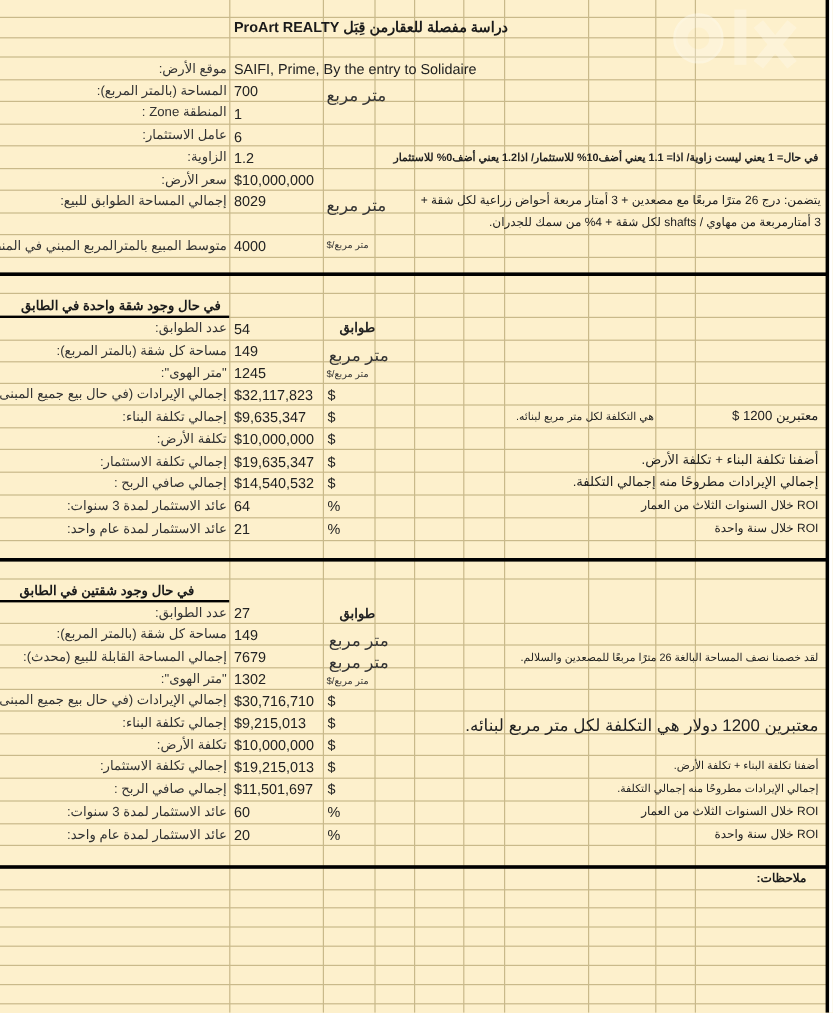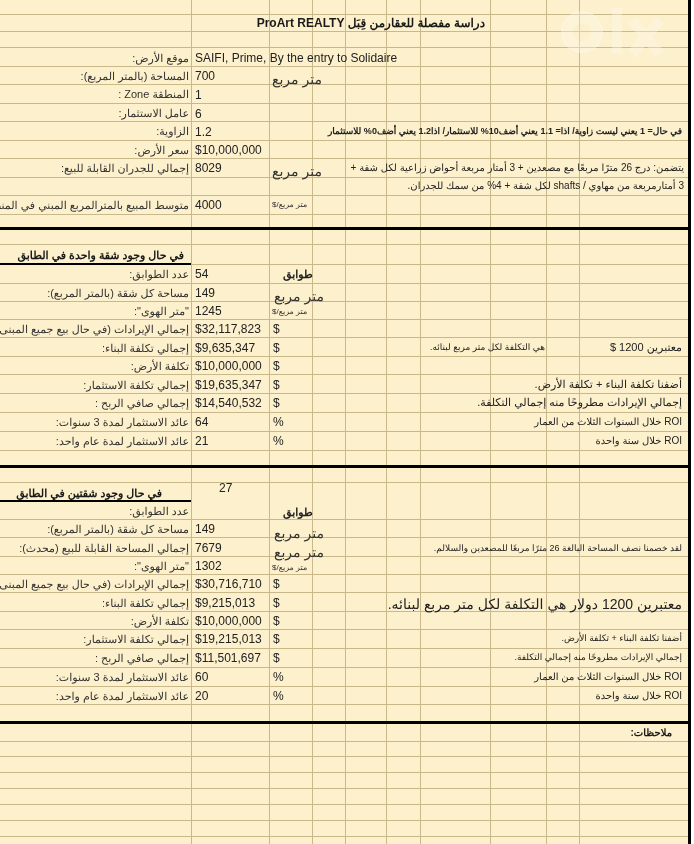--- a/index.html
+++ b/index.html
@@ -84,21 +84,21 @@
 <div class="rborder"></div>
 <div class="offsheet"></div>
 
 <svg class="watermark" viewBox="0 0 130 64">
   <circle cx="22" cy="28" r="20" fill="#fffaf0" stroke="#fff" stroke-width="2"></circle>
   <circle cx="22" cy="28" r="9" fill="#fdf0cc"></circle>
   <rect x="52" y="4" width="10" height="46" fill="#fffaf0"></rect>
   <path d="M72 16 L100 50 M100 16 L72 50" stroke="#fffaf0" stroke-width="10"></path>
 </svg>
 
-<div class="cell title" style="left:195px;width:290px;top:17px;text-align:right;">دراسة مفصلة للعقارمن قِبَل ProArt REALTY</div>
+<div class="cell title" style="left:195px;width:290px;top:17px;text-align:left;">دراسة مفصلة للعقارمن قِبَل ProArt REALTY</div>
 
 <div class="cell label" style="right:505px;top:53px;">موقع الأرض:</div>
 <div class="cell val" style="left:195px;top:52px;">SAIFI, Prime, By the entry to Solidaire</div>
 
 <div class="cell label" style="right:505px;top:71px;">المساحة (بالمتر المربع):</div>
 <div class="cell val" style="left:195px;top:70px;">700</div>
 <div class="cell unit" style="left:272px;top:72px;">متر مربع</div>
 
 <div class="cell label" style="right:505px;top:89px;">المنطقة Zone :</div>
 <div class="cell val" style="left:195px;top:89px;">1</div>
@@ -106,21 +106,21 @@
 <div class="cell label" style="right:505px;top:108px;">عامل الاستثمار:</div>
 <div class="cell val" style="left:195px;top:108px;">6</div>
 
 <div class="cell label" style="right:505px;top:126px;">الزاوية:</div>
 <div class="cell val" style="left:195px;top:126px;">1.2</div>
 <div class="cell noteb" style="right:12px;top:127px;font-size:9px;">في حال= 1 يعني ليست زاوية/ اذا= 1.1 يعني أضف10% للاستثمار/ اذا1.2 يعني أضف0% للاستثمار</div>
 
 <div class="cell label" style="right:505px;top:145px;">سعر الأرض:</div>
 <div class="cell val" style="left:195px;top:144px;">$10,000,000</div>
 
-<div class="cell label" style="right:505px;top:163px;">إجمالي للجدران القابلة للبيع:</div>
+<div class="cell label" style="right:505px;top:163px;">إجمالي المساحة الطوابق للبيع:</div>
 <div class="cell val" style="left:195px;top:162px;">8029</div>
 <div class="cell unit" style="left:272px;top:164px;">متر مربع</div>
 <div class="cell note" style="right:10px;top:163px;">يتضمن: درج 26 مترًا مربعًا مع مصعدين + 3 أمتار مربعة أحواض زراعية لكل شقة +</div>
 <div class="cell note" style="right:10px;top:181px;">3 أمتارمربعة من مهاوي / shafts لكل شقة + 4% من سمك للجدران.</div>
 
 <div class="cell label" style="right:505px;top:200px;">متوسط المبيع بالمترالمربع المبني في المنطقة:</div>
 <div class="cell val" style="left:195px;top:199px;">4000</div>
 <div class="cell unit" style="left:272px;top:201px;font-size:8px;">متر مربع/$</div>
 
 <div class="cell section-title" style="right:510px;top:250px;">في حال وجود شقة واحدة في الطابق</div>
@@ -172,21 +172,21 @@
   <div class="cell val" style="left:195px;top:435px;">21</div>
   <div class="cell val" style="left:273px;top:435px;">%</div>
   <div class="cell note" style="right:12px;top:436px;">ROI خلال سنة واحدة</div>
 </div>
 
 <div class="cell section-title" style="right:532px;top:488px;">في حال وجود شقتين في الطابق</div>
 <div class="sec-underline" style="top:500px"></div>
 
 <div>
   <div class="cell label" style="right:505px;top:506px;">عدد الطوابق:</div>
-  <div class="cell val" style="left:195px;top:482px;margin-left:24px;">27</div>
+  <div class="cell val" style="left:195px;top:505px;">27</div>
   <div class="cell unitb" style="left:283px;top:507px;">طوابق</div>
 
   <div class="cell label" style="right:505px;top:524px;">مساحة كل شقة (بالمتر المربع):</div>
   <div class="cell val" style="left:195px;top:523px;">149</div>
   <div class="cell unit" style="left:274px;top:526px;">متر مربع</div>
 
   <div class="cell label" style="right:505px;top:543px;">إجمالي المساحة القابلة للبيع (محدث):</div>
   <div class="cell val" style="left:195px;top:542px;">7679</div>
   <div class="cell unit" style="left:274px;top:545px;">متر مربع</div>
   <div class="cell note" style="right:12px;top:544px;font-size:9px;">لقد خصمنا نصف المساحة البالغة 26 مترًا مربعًا للمصعدين والسلالم.</div>

